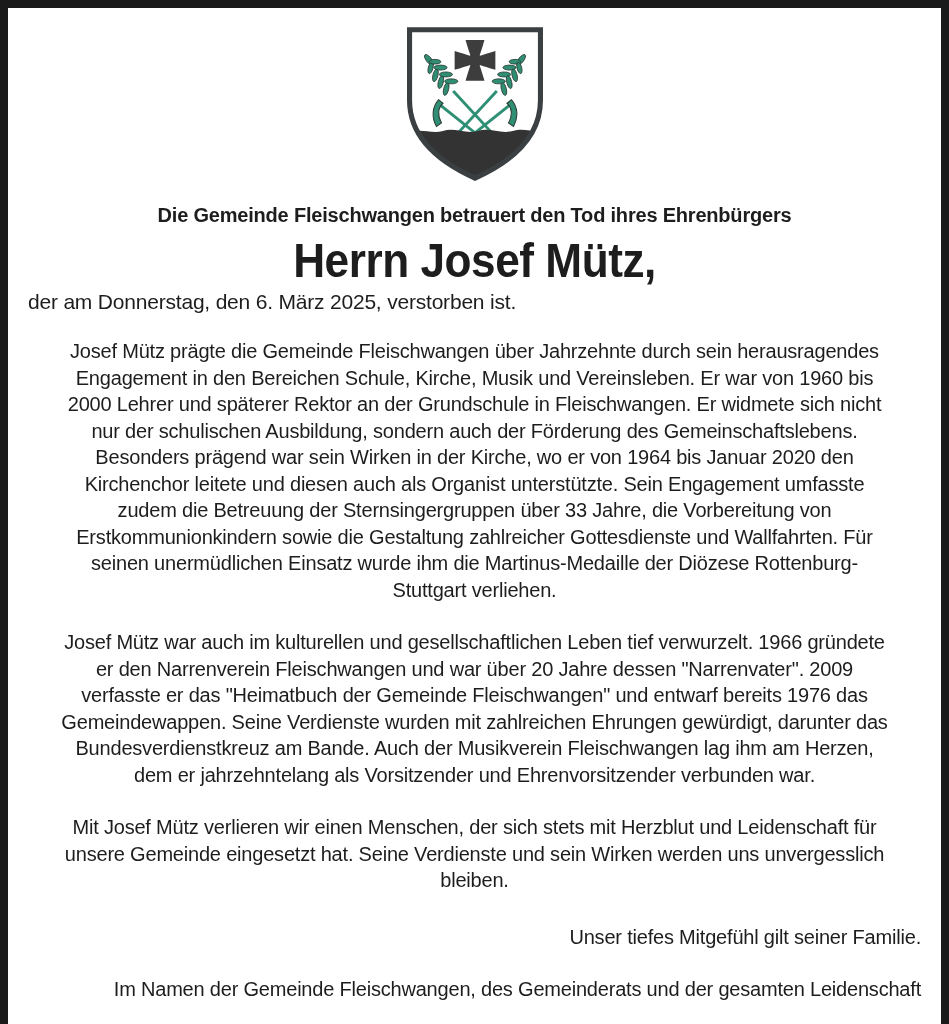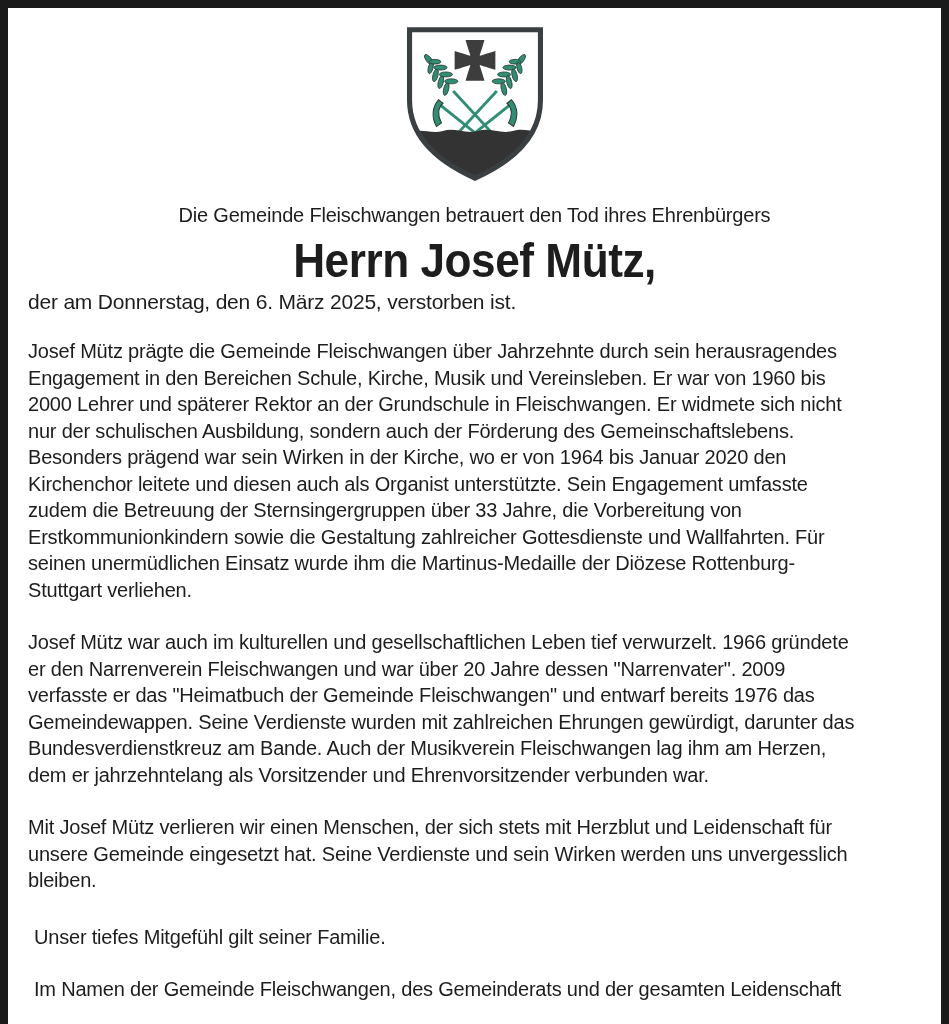--- a/index.html
+++ b/index.html
@@ -25,45 +25,47 @@
   }
   .crest-wrap svg {
     display: inline-block;
   }
   .intro-line {
     text-align: center;
     font-size: 20px;
     letter-spacing: -0.2px;
     margin-top: 16px;
     white-space: nowrap;
+    font-weight: bold;
   }
   .deceased-name {
     text-align: center;
     font-size: 48px;
     font-weight: 700;
     letter-spacing: -0.5px;
     margin: 6px 0 2px 0;
     transform: scaleX(0.92);
     transform-origin: 50% 50%;
     white-space: nowrap;
   }
   .death-date {
     font-size: 21px;
     letter-spacing: -0.2px;
     margin-bottom: 24px;
   }
   .body-paragraph {
+    text-align: center;
     font-size: 20px;
     line-height: 26.5px;
     letter-spacing: -0.2px;
     white-space: pre-line;
     margin: 16px 0 26px 0;
   }
   .left-line {
-    text-align: left;
+    text-align: right;
     font-size: 20px;
     line-height: 26.5px;
     letter-spacing: -0.2px;
     margin: 0 0 26px 0;
     padding-left: 6px;
   }
   .closing-block {
     margin-top: 30px;
   }
 </style>

